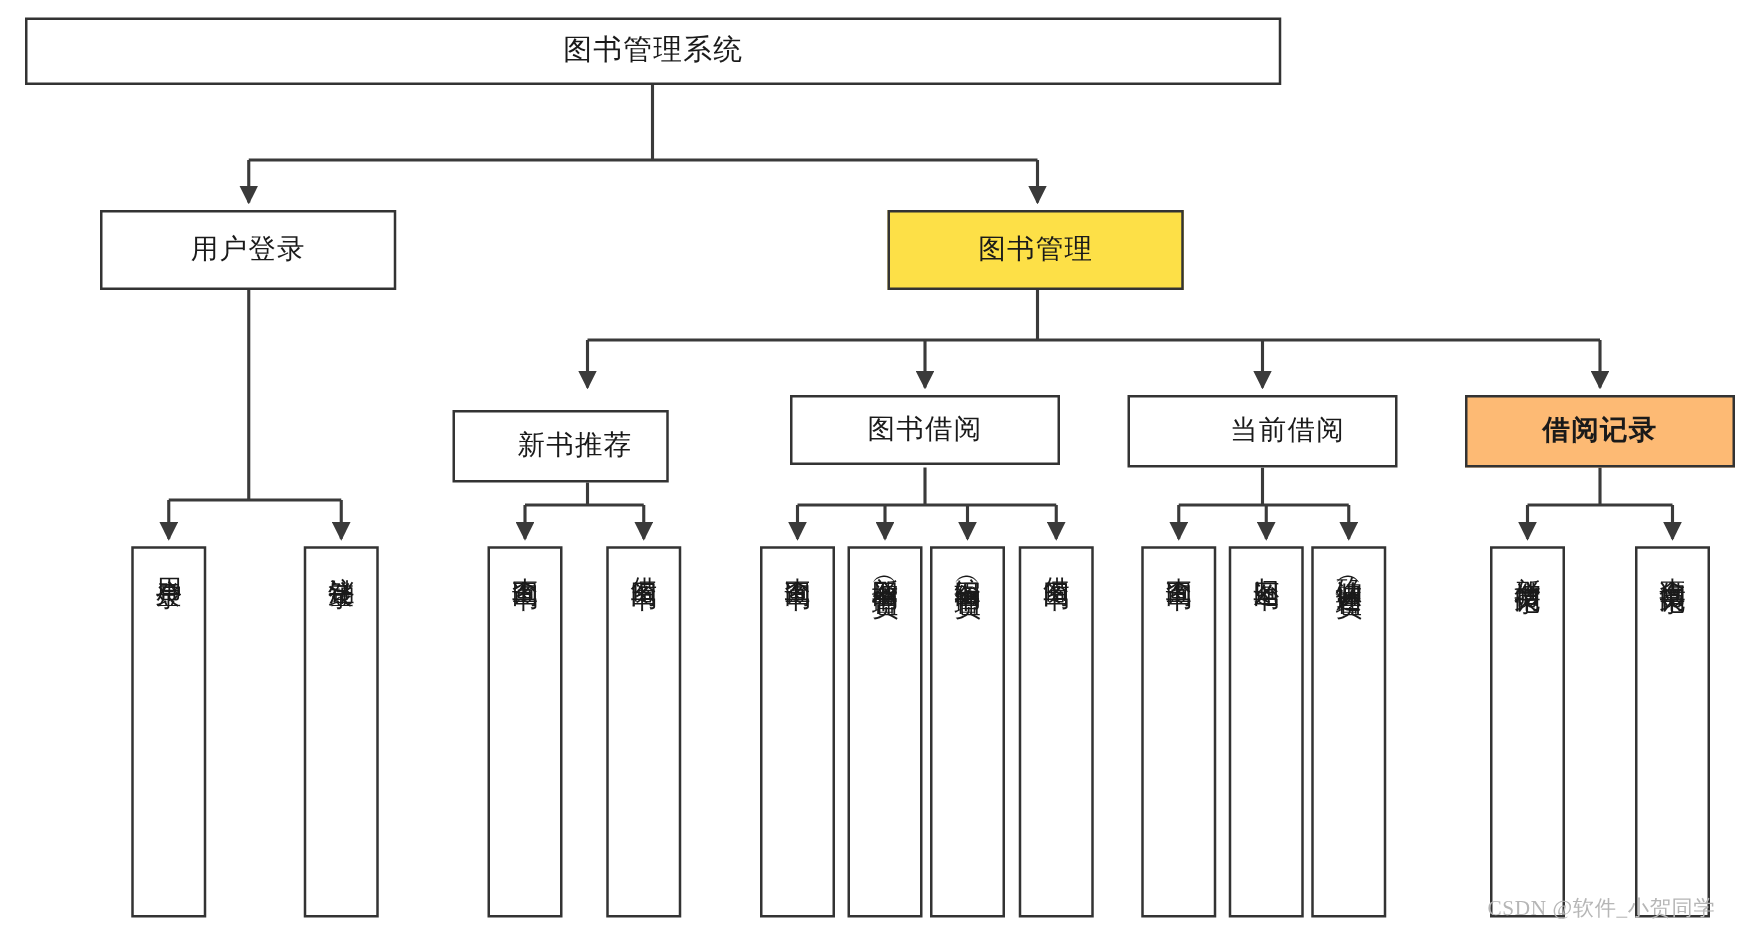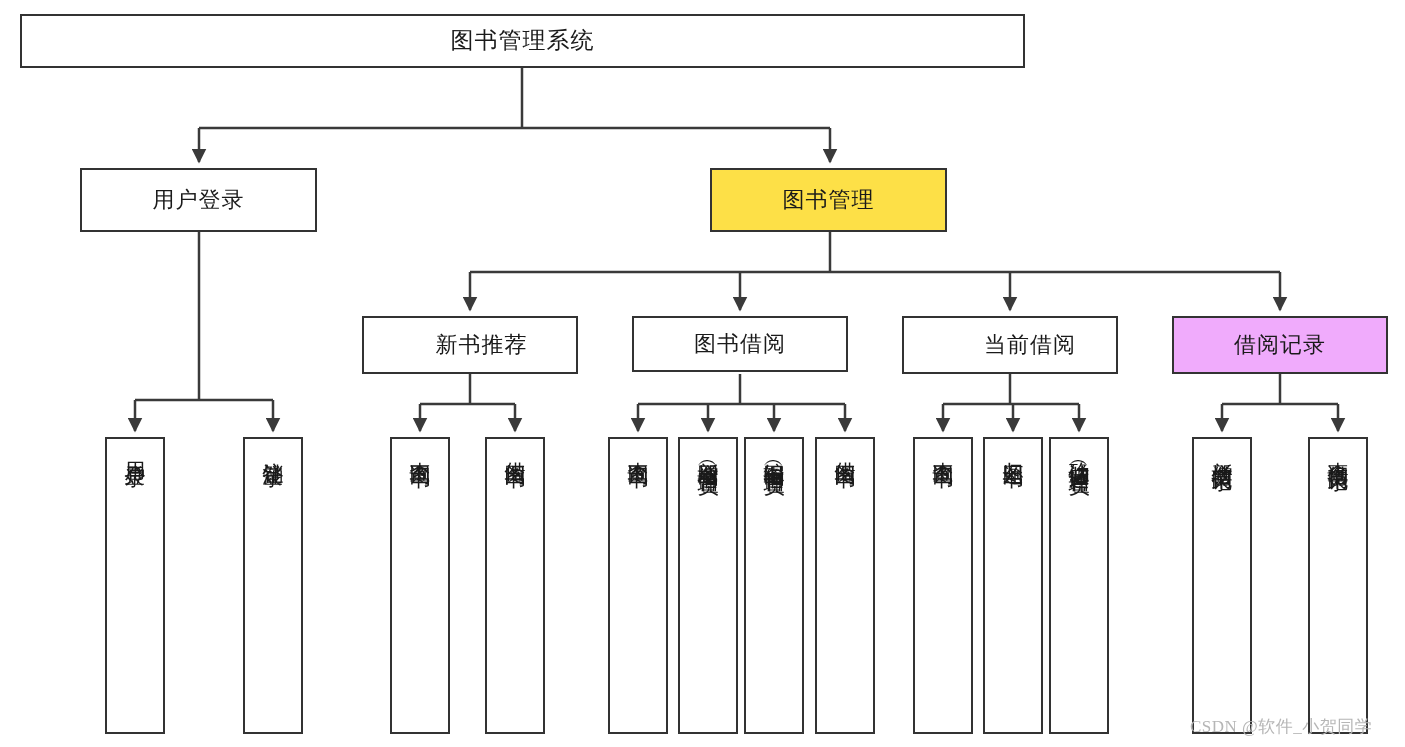--- a/index.html
+++ b/index.html
@@ -130,30 +130,30 @@
     <span>图书管理系统</span>
   </div>
 
   <div class="node horiz" style="left: 80px; top: 168px; width: 237px; height: 64px; border-color: rgb(51, 51, 51); background: rgb(255, 255, 255); color: rgb(26, 26, 26);">
     <span>用户登录</span>
   </div>
   <div class="node horiz" style="left: 710px; top: 168px; width: 237px; height: 64px; border-color: rgb(51, 51, 51); background: #fde047; color: rgb(26, 26, 26);">
     <span>图书管理</span>
   </div>
 
-  <div class="node horiz" style="left: 362px; top: 316px; width: 216px; height: 58px; border-color: rgb(51, 51, 51); background: rgb(255, 255, 255); color: rgb(26, 26, 26); padding-left: 23px;">
+  <div class="node horiz" style="left: 362px; top: 328px; width: 173px; height: 58px; border-color: rgb(51, 51, 51); background: rgb(255, 255, 255); color: rgb(26, 26, 26); padding-left: 23px;">
     <span>新书推荐</span>
   </div>
   <div class="node horiz" style="left: 632px; top: 316px; width: 216px; height: 56px; border-color: rgb(51, 51, 51); background: rgb(255, 255, 255); color: rgb(26, 26, 26);">
     <span>图书借阅</span>
   </div>
   <div class="node horiz" style="left: 902px; top: 316px; width: 216px; height: 58px; border-color: rgb(51, 51, 51); background: rgb(255, 255, 255); color: rgb(26, 26, 26); padding-left: 40px;">
     <span>当前借阅</span>
   </div>
-  <div class="node horiz" style="left: 1172px; top: 316px; width: 216px; height: 58px; border-color: rgb(51, 51, 51); background: #f0abfc; color: rgb(26, 26, 26);">
+  <div class="node horiz" style="left: 1172px; top: 316px; width: 216px; height: 58px; border-color: rgb(51, 51, 51); background: #fdba74; color: rgb(26, 26, 26); font-weight: bold;">
     <span>借阅记录</span>
   </div>
 
   <div class="node vert" style="left: 105px; top: 437px; width: 60px; height: 297px; border-color: rgb(51, 51, 51); background: rgb(255, 255, 255); color: rgb(26, 26, 26);">
     <span class="vlabel">用户登录</span>
   </div>
   <div class="node vert" style="left: 243px; top: 437px; width: 60px; height: 297px; border-color: rgb(51, 51, 51); background: rgb(255, 255, 255); color: rgb(26, 26, 26);">
     <span class="vlabel">注销登录</span>
   </div>
   <div class="node vert" style="left: 390px; top: 437px; width: 60px; height: 297px; border-color: rgb(51, 51, 51); background: rgb(255, 255, 255); color: rgb(26, 26, 26);">

